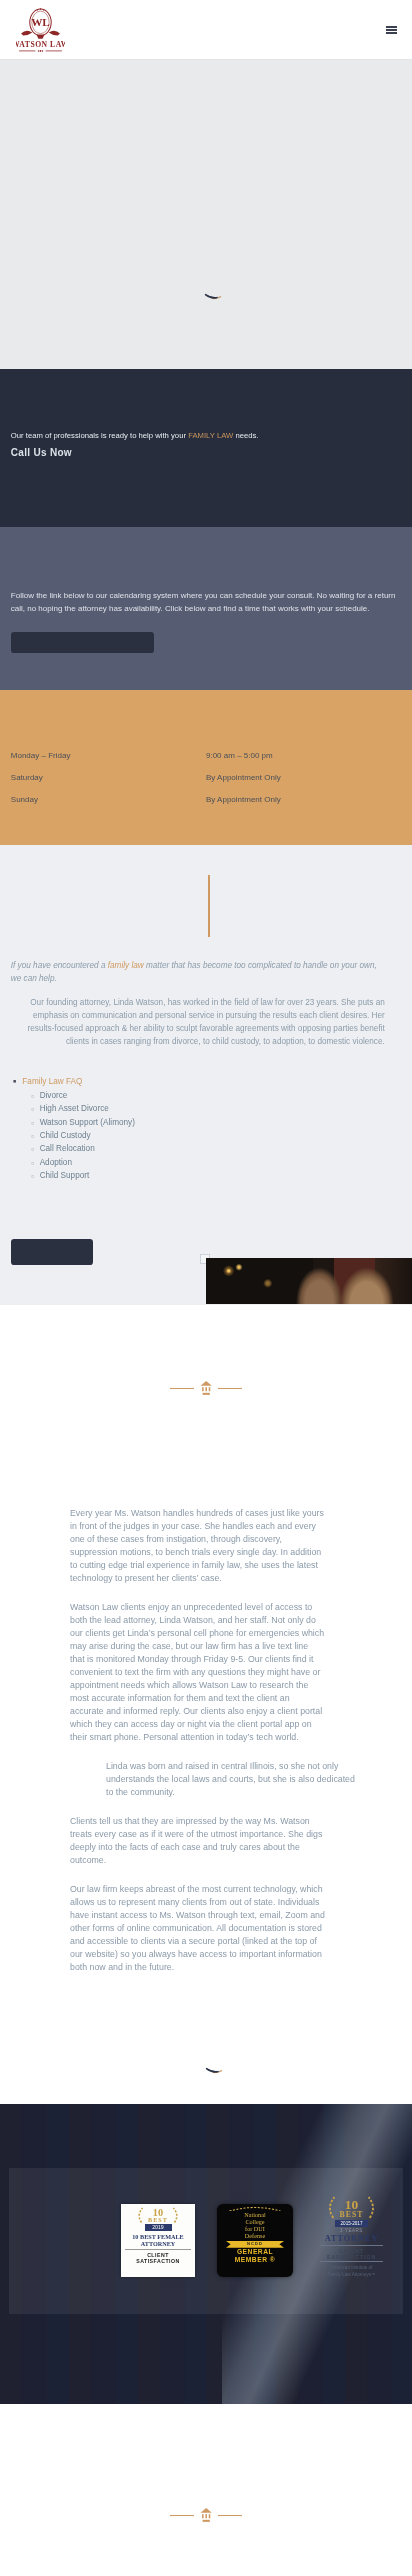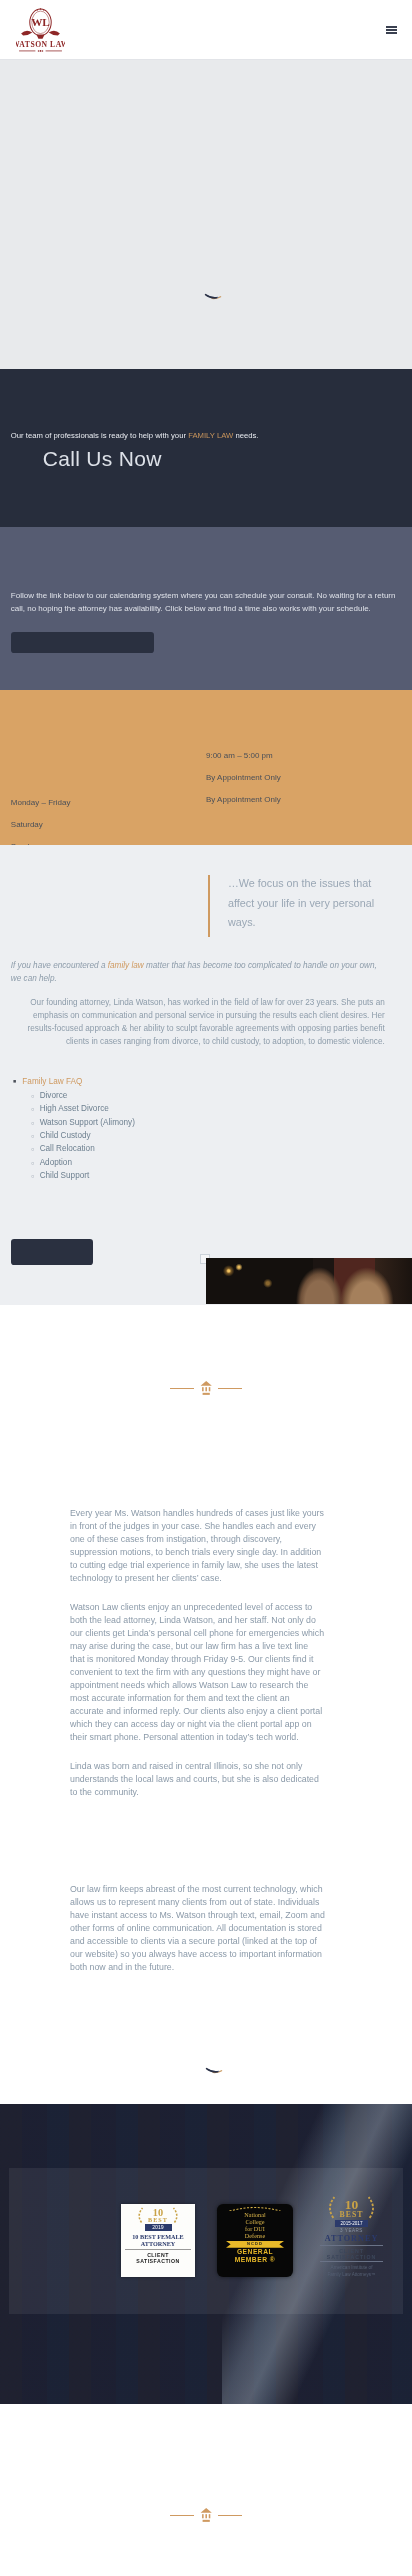--- a/index.html
+++ b/index.html
@@ -16,33 +16,33 @@
   .hamburger .b1{top:0;} .hamburger .b2{top:3.1px;} .hamburger .b3{top:6.2px;}
 
   
   .hero { left:0; top:60px; width:412px; height:309px; background:#e8eaec; }
   .spinner { width:30px; height:30px; }
 
   
   .navy { left:0; top:369px; width:412px; height:158px; background:#272d3c; }
   .cta-line { left:10.8px; top:62px; width:381px; font-size:7.7px; color:#e9ecf1; }
   .cta-line .hl { color:#c9955c; }
-  .cta-title { left:10.8px; top:78px; font-size:21px; font-weight:400; color:#dde1e8; letter-spacing:0.3px;margin-left:32px; }
+  .cta-title { left:10.8px; top:78px; font-size:10px; font-weight:700; color:#dde1e8; letter-spacing:0.3px; }
 
   
   .slate { left:0; top:527px; width:412px; height:163px; background:#565c72; }
   .sched-text { left:10.8px; top:62px; width:391px; font-size:8px; line-height:13.4px; color:#dfe2e9; }
   .btn { background:#2a3040; border:none; border-radius:3.1px; cursor:pointer; }
   .btn1 { left:10.8px; top:105px; width:143px; height:21px; }
   .btn2 { left:10.8px; top:394px; width:82px; height:26px; }
 
   
   .tan { left:0; top:690px; width:412px; height:155px; background:#d9a365; }
   .hours-row { position:absolute; left:0; width:412px; font-size:8px; color:#4a4f58; }
-  .hours-row .lbl { position:absolute; left:10.8px;margin-top:47px; }
+  .hours-row .lbl { position:absolute; left:10.8px; }
   .hours-row .val { position:absolute; left:206px; }
   .hr0{top:61px;} .hr1{top:83px;} .hr2{top:105px;}
 
   
   .lightgray { left:0; top:845px; width:412px; height:460px; background:#edeff2; }
   .quote-bar { left:208px; top:30px; width:1.5px; height:62px; background:#cf9a61; }
   .quote-text { left:228px; top:29px; width:161px; font-size:10.8px; line-height:19.6px; color:#9aa7b5; }
   .intro-p { position:absolute; left:10.8px; width:374px; font-size:8.2px; line-height:13px; color:#8d9caa; }
   .ip1{top:114px;font-style:italic;} .ip2{top:151px;text-align:right;}
   .link { color:#cf9a61; text-decoration:none; cursor:pointer; }
@@ -64,21 +64,21 @@
 
   
   .divider { width:72px; height:14.4px; }
   .divider .dash { position:absolute; top:6.7px; width:24px; height:1.5px; background:#cf9a61; }
   .divider .d-l{left:0;} .divider .d-r{right:0;}
   .div1 { left:170px; top:1381px; }
   .div2 { left:170px; top:2508px; }
 
   
   .mainp { position:absolute; left:70px; width:255px; font-size:8.8px; line-height:13px; color:#8b9aa9; }
-  .mp0{top:1507px;} .mp1{top:1601px;} .mp2{top:1760px;} .mp3{top:1815px;} .mp4{top:1883px;}
+  .mp0{top:1507px;} .mp1{top:1601px;} .mp2{top:1760px;margin-left:36px;} .mp3{top:1815px;} .mp4{top:1883px;}
   .spin2 { left:199px; top:2044px; }
   .spin1 { left:198px; top:210px; }
 
   
   .awards { left:0; top:2104px; width:412px; height:300px;
       background:
         linear-gradient(rgba(25,31,49,0.82), rgba(25,31,49,0.82)),
         repeating-linear-gradient(90deg, #3a2a2c 0 21.6px, #2c2336 21.6px 47px, #253049 47px 69px);
       background-color:#1b2236; }
   .streak { left:222px; top:0; width:191px; height:300px;
@@ -142,42 +142,41 @@
       </svg>
     </div>
   </div>
 
   <div class="abs navy">
     <div class="abs cta-line"><span>Our team of professionals is ready to help with your </span><span class="hl">FAMILY LAW</span><span> needs.</span></div>
     <div class="abs cta-title">Call Us Now</div>
   </div>
 
   <div class="abs slate">
-    <div class="abs sched-text">Follow the link below to our calendaring system where you can schedule your consult. No waiting for a return call, no hoping the attorney has availability. Click below and find a time also works with your schedule.</div>
+    <div class="abs sched-text">Follow the link below to our calendaring system where you can schedule your consult. No waiting for a return call, no hoping the attorney has availability. Click below and find a time that works with your schedule.</div>
     <button class="abs btn btn1"></button>
   </div>
 
   <div class="abs tan">
     <div class="hours-row hr0">
       <span class="lbl">Monday – Friday</span>
       <span class="val">9:00 am – 5:00 pm</span>
     </div>
     <div class="hours-row hr1">
       <span class="lbl">Saturday</span>
       <span class="val">By Appointment Only</span>
     </div>
     <div class="hours-row hr2">
       <span class="lbl">Sunday</span>
       <span class="val">By Appointment Only</span>
     </div>
   </div>
 
   <div class="abs lightgray">
     <div class="abs quote-bar"></div>
-    <div class="abs quote-text">…We focus on the issues that affect your life in very personal ways.</div>
 
     <div class="intro-p ip1"><span>If you have encountered a </span><a class="link">family law</a><span> matter that has become too complicated to handle on your own, we can help.</span></div>
     <div class="intro-p ip2">Our founding attorney, Linda Watson, has worked in the field of law for over 23 years. She puts an emphasis on communication and personal service in pursuing the results each client desires. Her results-focused approach &amp; her ability to sculpt favorable agreements with opposing parties benefit clients in cases ranging from divorce, to child custody, to adoption, to domestic violence.</div>
 
     <div class="abs faq-line"><span class="sq">■</span><a class="link">Family Law FAQ</a></div>
 
     <div class="faq-item fi0"><span class="circ">○</span><a class="link" style="color:#6e8090">Divorce</a></div>
     <div class="faq-item fi1"><span class="circ">○</span><a class="link" style="color:#6e8090">High Asset Divorce</a></div>
     <div class="faq-item fi2"><span class="circ">○</span><a class="link" style="color:#6e8090">Watson Support (Alimony)</a></div>
     <div class="faq-item fi3"><span class="circ">○</span><a class="link" style="color:#6e8090">Child Custody</a></div>
@@ -199,20 +198,21 @@
       <rect x="10.5" y="12" width="3" height="8" fill="#cf9a61"></rect>
       <rect x="17" y="12" width="3" height="8" fill="#cf9a61"></rect>
       <rect x="5" y="23" width="14" height="4" fill="#cf9a61"></rect>
     </svg>
     <div class="dash d-r"></div>
   </div>
 
   <div class="mainp mp0">Every year Ms. Watson handles hundreds of cases just like yours in front of the judges in your case.  She handles each and every one of these cases from instigation, through discovery, suppression motions, to bench trials every single day.  In addition to cutting edge trial experience in family law, she uses the latest technology to present her clients’ case.</div>
   <div class="mainp mp1">Watson Law clients enjoy an unprecedented level of access to both the lead attorney, Linda Watson, and her staff. Not only do our clients get Linda’s personal cell phone for emergencies which may arise during the case, but our law firm has a live text line that is monitored Monday through Friday 9-5. Our clients find it convenient to text the firm with any questions they might have or appointment needs which allows Watson Law to research the most accurate information for them and text the client an accurate and informed reply. Our clients also enjoy a client portal which they can access day or night via the client portal app on their smart phone. Personal attention in today’s tech world.</div>
   <div class="mainp mp2">Linda was born and raised in central Illinois, so she not only understands the local laws and courts, but she is also dedicated to the community.</div>
+  <div class="mainp mp3">Clients tell us that they are impressed by the way Ms. Watson treats every case as if it were of the utmost importance. She digs deeply into the facts of each case and truly cares about the outcome.</div>
   <div class="mainp mp4">Our law firm keeps abreast of the most current technology, which allows us to represent many clients from out of state. Individuals have instant access to Ms. Watson through text, email, Zoom and other forms of online communication. All documentation is stored and accessible to clients via a secure portal (linked at the top of our website) so you always have access to important information both now and in the future.</div>
 
   <div class="abs spin2">
     <svg class="spinner" viewBox="0 0 58 58">
       <path d="M50 12 A30 30 0 0 1 55 28" fill="none" stroke="#c99a62" stroke-width="2.5" stroke-linecap="round" transform="rotate(96 29 29)"></path>
       <path d="M46 10 A26 26 0 0 1 52 27" fill="none" stroke="#5b6a8c" stroke-width="2.5" stroke-linecap="round" transform="rotate(118 29 29)"></path>
       <path d="M40 6 A28 28 0 0 1 52 24" fill="none" stroke="#2a3146" stroke-width="3" stroke-linecap="round" transform="rotate(140 29 29)"></path>
     </svg>
   </div>
 

